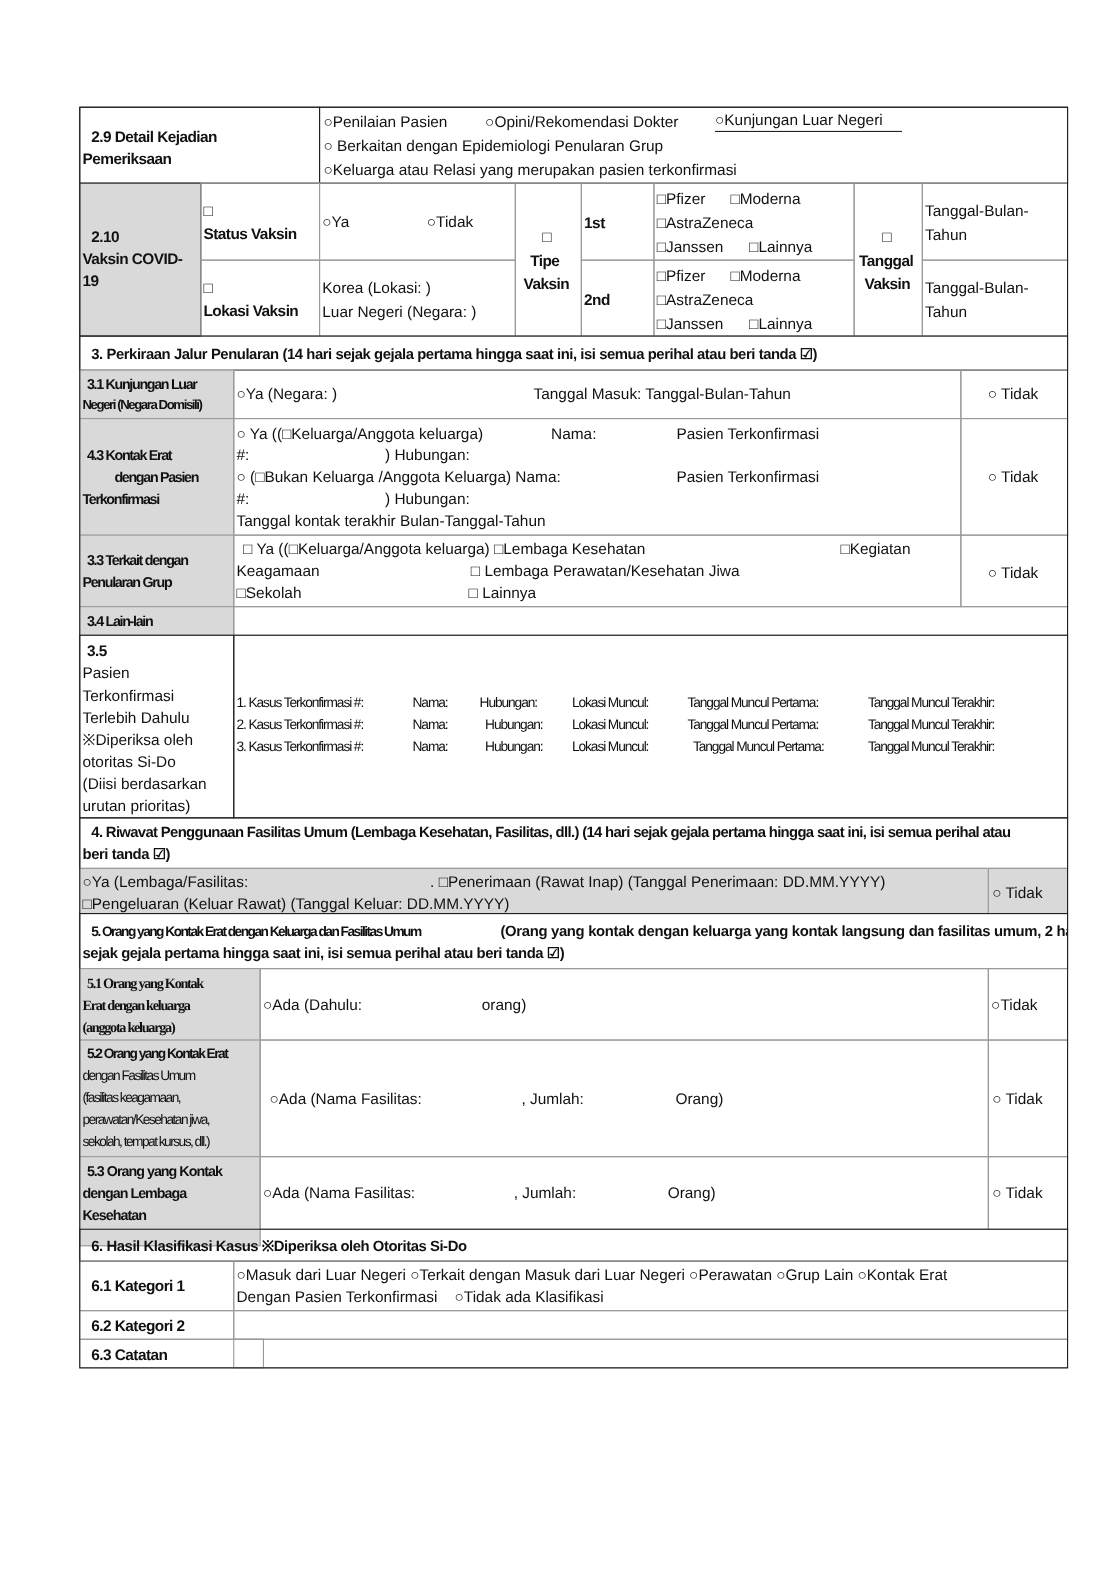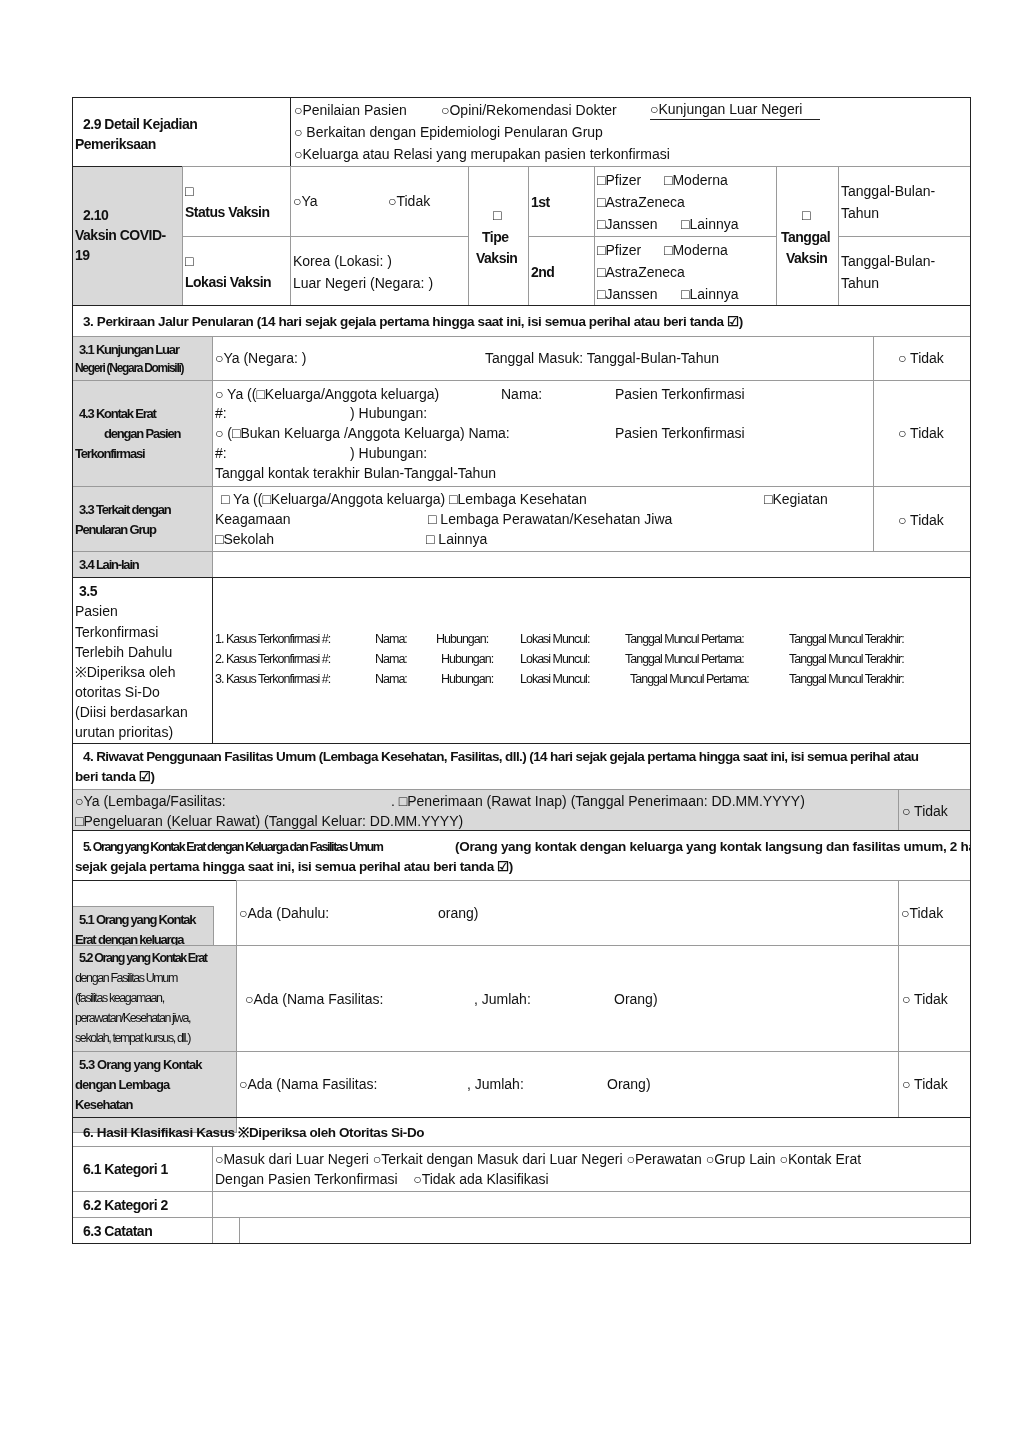--- a/index.html
+++ b/index.html
@@ -204,21 +204,21 @@
   <div class="cell gray" style="left:898px;top:789px;width:73px;height:42px;">
     <span class="abs" style="left:3px;top:11px;">○ Tidak</span>
   </div>
 
   <div class="cell dk" style="left:72px;top:830px;width:899px;height:51px;">
     <span class="abs" style="left:10px;top:6px;font-weight:bold;font-size:12.5px;letter-spacing:-1.4px;">5. Orang yang Kontak Erat dengan Keluarga dan Fasilitas Umum</span>
     <span class="abs sec-head" style="left:382px;top:6px;font-size:13.5px;letter-spacing:-0.3px;">(Orang yang kontak dengan keluarga yang kontak langsung dan fasilitas umum, 2 hari</span>
     <span class="abs sec-head" style="left:2px;top:26px;font-size:13.5px;">sejak gejala pertama hingga saat ini, isi semua perihal atau beri tanda ☑)</span>
   </div>
 
-  <div class="cell gray" style="left:72px;top:906px;width:142px;height:66px;">
+  <div class="cell gray" style="left:72px;top:880px;width:165px;height:66px;font-family:Liberation Serif, serif;">
     <span class="abs narrow" style="left:6px;top:3px;">5.1 Orang yang Kontak</span>
     <span class="abs narrow" style="left:2px;top:23px;">Erat dengan keluarga</span>
     <span class="abs narrow" style="left:2px;top:43px;">(anggota keluarga)</span>
   </div>
   <div class="cell" style="left:236px;top:880px;width:663px;height:66px;">
     <span class="abs" style="left:2px;top:22px;">○Ada (Dahulu:</span>
     <span class="abs" style="left:201px;top:22px;">orang)</span>
   </div>
   <div class="cell" style="left:898px;top:880px;width:73px;height:66px;">
     <span class="abs" style="left:2px;top:22px;">○Tidak</span>

